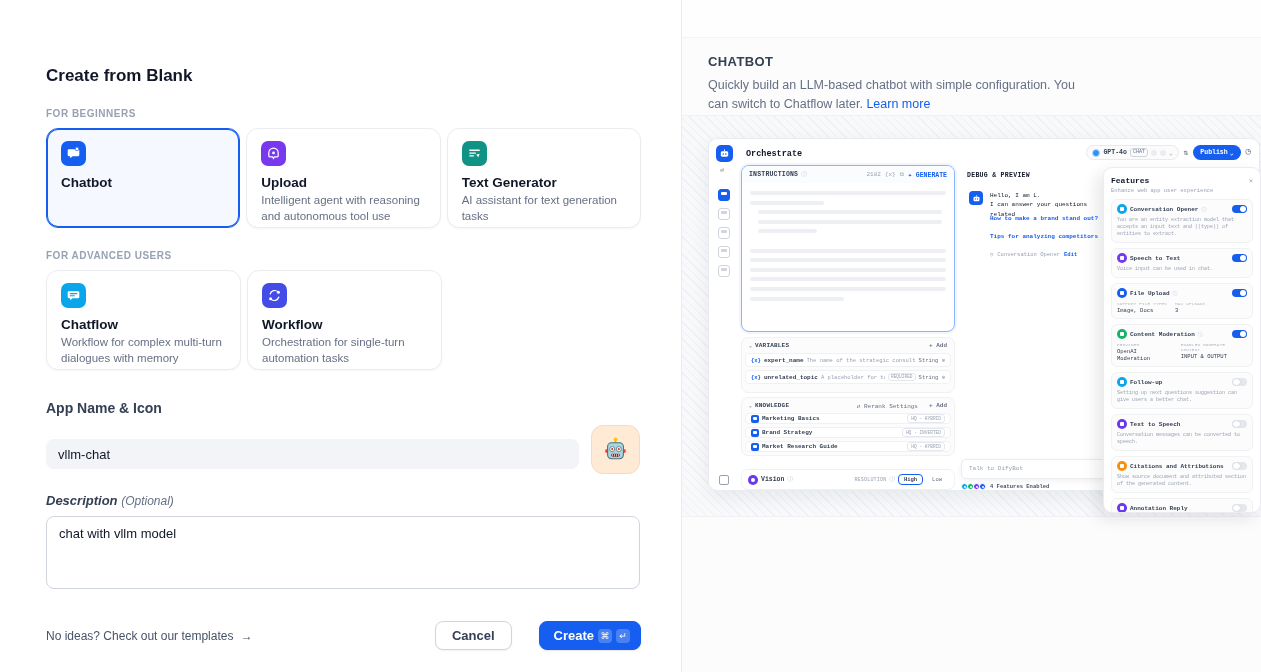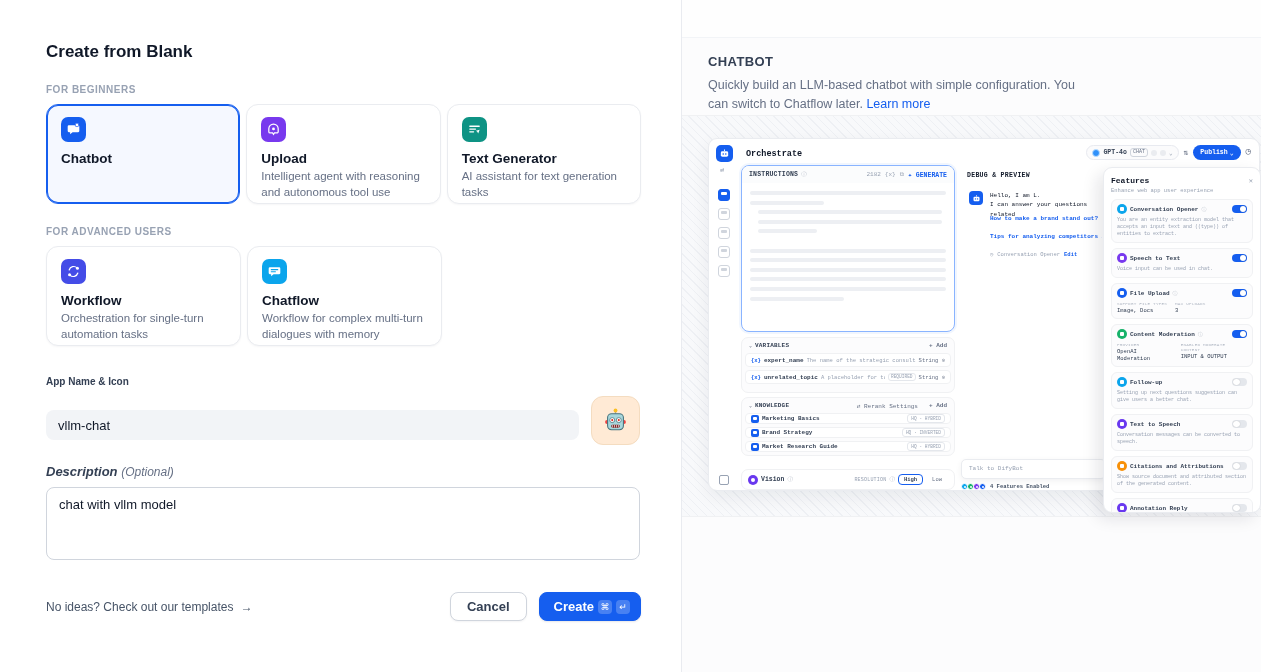--- a/index.html
+++ b/index.html
@@ -2,48 +2,48 @@
 <html><head>
 <meta charset="utf-8">
 <style>
   * { margin:0; padding:0; box-sizing:border-box; }
   html,body { width:1261px; height:672px; overflow:hidden; background:#fff;
     font-family:"Liberation Sans", sans-serif; color:#101828; }
   .stage { position:relative; width:1261px; height:672px; }
 
   
   .left-pane { position:absolute; left:0; top:0; width:681px; height:672px; background:#fff; }
-  .left-inner { padding:42px 40px 0 46px; }
+  .left-inner { padding:66px 40px 0 46px; }
   .modal-title { font-size:17px; font-weight:700; color:#101828; }
   .choose-label { margin-top:29px; font-size:13.5px; font-weight:700; color:#344054; }
   .group-label { margin-top:22px; font-size:10px; font-weight:600; letter-spacing:.5px; color:#98a2b3; }
   .cards-row { display:flex; gap:6px; margin-top:9px; }
   .app-card { width:195px; height:100px; background:#fff; border:1px solid #eaecf0; border-radius:12px;
     padding:12px 14px; cursor:pointer; box-shadow:0 1px 2px rgba(16,24,40,.04); }
   .app-card.selected { border:1px solid #155eef; background:#f5f8ff; box-shadow:0 0 0 1px #155eef inset; }
   .card-icon { width:25px; height:25px; border-radius:7px; display:flex; align-items:center; justify-content:center; }
   .card-icon svg { width:15px; height:15px; }
   .card-name { margin-top:9px; font-size:13.5px; font-weight:700; color:#101828; }
   .card-desc { margin-top:3px; font-size:11.5px; line-height:1.35; color:#667085; }
 
-  .name-label { margin-top:30px; font-size:10px; font-weight:700; color:#344054; }
+  .name-label { margin-top:30px; font-size:14px; font-weight:700; color:#344054; }
   .name-row { display:flex; align-items:flex-end; margin-top:9px; }
   .name-input { width:533px; height:30px; border:none; outline:none; background:#f2f4f7; border-radius:8px;
     padding:0 12px; font-size:13px; color:#101828; font-family:"Liberation Sans",sans-serif; }
   .icon-picker { width:49px; height:49px; margin-left:12px; margin-bottom:-5px; border-radius:12px;
     background:#ffead5; border:1px solid #f4dcc0; display:flex; align-items:center; justify-content:center; cursor:pointer; }
   .desc-label { margin-top:24px; font-size:13px; font-weight:700; color:#344054;font-style:italic; }
   .desc-label .opt { font-weight:400; color:#667085; font-size:12px; }
   .desc-textarea { margin-top:8px; width:594px; height:73px; resize:none; border:1px solid #d0d5dd; border-radius:8px;
     background:#fff; padding:9px 12px; font-size:13px; color:#101828; outline:none;
     font-family:"Liberation Sans",sans-serif; }
   .modal-footer { display:flex; align-items:center; margin-top:28px; width:595px; }
   .templates-link { font-size:12px; color:#475467; cursor:pointer; }
   .templates-link .arr { margin-left:4px; }
-  .footer-btns { margin-left:auto; display:flex; gap:12px; }
+  .footer-btns { margin-left:auto; display:flex; gap:27px; }
   .btn { height:29px; border-radius:8px; font-size:13px; font-weight:700; display:flex; align-items:center;
     cursor:pointer; }
   .btn-cancel { background:#fff; border:1px solid #d0d5dd; color:#344054; padding:0 16px;
     box-shadow:0 1px 2px rgba(16,24,40,.05); }
   .btn-create { background:#155eef; color:#fff; border:1px solid #155eef; padding:0 10px 0 14px;
     box-shadow:0 1px 2px rgba(16,24,40,.1); }
   .kbd { width:14px; height:14px; margin-left:4px; background:rgba(255,255,255,.22); border-radius:4px;
     font-size:9px; font-weight:400; display:flex; align-items:center; justify-content:center; }
   .kbd:first-of-type { margin-left:8px; }
 
@@ -228,40 +228,40 @@
           </div>
           <div class="card-name">Text Generator</div>
           <div class="card-desc">AI assistant for text generation tasks</div>
         </div>
       </div>
 
       <div class="group-label">FOR ADVANCED USERS</div>
       <div class="cards-row">
 
         <div class="app-card">
+          <div class="card-icon" style="background: rgb(11, 165, 236);">
+            <svg viewBox="0 0 16 16" fill="none">
+                <path d="M3 3.5h10a1.2 1.2 0 0 1 1.2 1.2v5a1.2 1.2 0 0 1-1.2 1.2H7l-2.6 2.2v-2.2H3a1.2 1.2 0 0 1-1.2-1.2v-5A1.2 1.2 0 0 1 3 3.5z" fill="#fff"></path>
+                <path d="M4.5 6h7M4.5 8.3h4.5" stroke="#0ba5ec" stroke-width="1.1" stroke-linecap="round"></path>
+              </svg>
+          </div>
+          <div class="card-name">Chatflow</div>
+          <div class="card-desc">Workflow for complex multi-turn dialogues with memory</div>
+        </div>
+
+        <div class="app-card">
           <div class="card-icon" style="background: rgb(68, 76, 231);">
             <svg viewBox="0 0 16 16" fill="none">
                 <path d="M11.8 4.2A5 5 0 0 0 3.4 6.4M4.2 11.8a5 5 0 0 0 8.4-2.2" stroke="#fff" stroke-width="1.3" stroke-linecap="round"></path>
                 <circle cx="12.2" cy="4.6" r="1.6" fill="#fff"></circle>
                 <circle cx="3.8" cy="11.4" r="1.6" fill="#fff"></circle>
               </svg>
           </div>
           <div class="card-name">Workflow</div>
           <div class="card-desc">Orchestration for single-turn automation tasks</div>
-        </div>
-
-        <div class="app-card">
-          <div class="card-icon" style="background: rgb(11, 165, 236);">
-            <svg viewBox="0 0 16 16" fill="none">
-                <path d="M3 3.5h10a1.2 1.2 0 0 1 1.2 1.2v5a1.2 1.2 0 0 1-1.2 1.2H7l-2.6 2.2v-2.2H3a1.2 1.2 0 0 1-1.2-1.2v-5A1.2 1.2 0 0 1 3 3.5z" fill="#fff"></path>
-                <path d="M4.5 6h7M4.5 8.3h4.5" stroke="#0ba5ec" stroke-width="1.1" stroke-linecap="round"></path>
-              </svg>
-          </div>
-          <div class="card-name">Chatflow</div>
-          <div class="card-desc">Workflow for complex multi-turn dialogues with memory</div>
         </div>
       </div>
 
       <div class="name-label">App Name &amp; Icon</div>
       <div class="name-row">
         <input class="name-input" type="text" value="vllm-chat" style="">
         <div class="icon-picker robot-emoji" style="background: rgb(255, 234, 213);">
           <svg viewBox="0 0 28 28">
             <line x1="14" y1="3.2" x2="14" y2="7" stroke="#9aa4ae" stroke-width="1.4"></line>
             <circle cx="14" cy="3.6" r="2" fill="#fbbf24"></circle>

